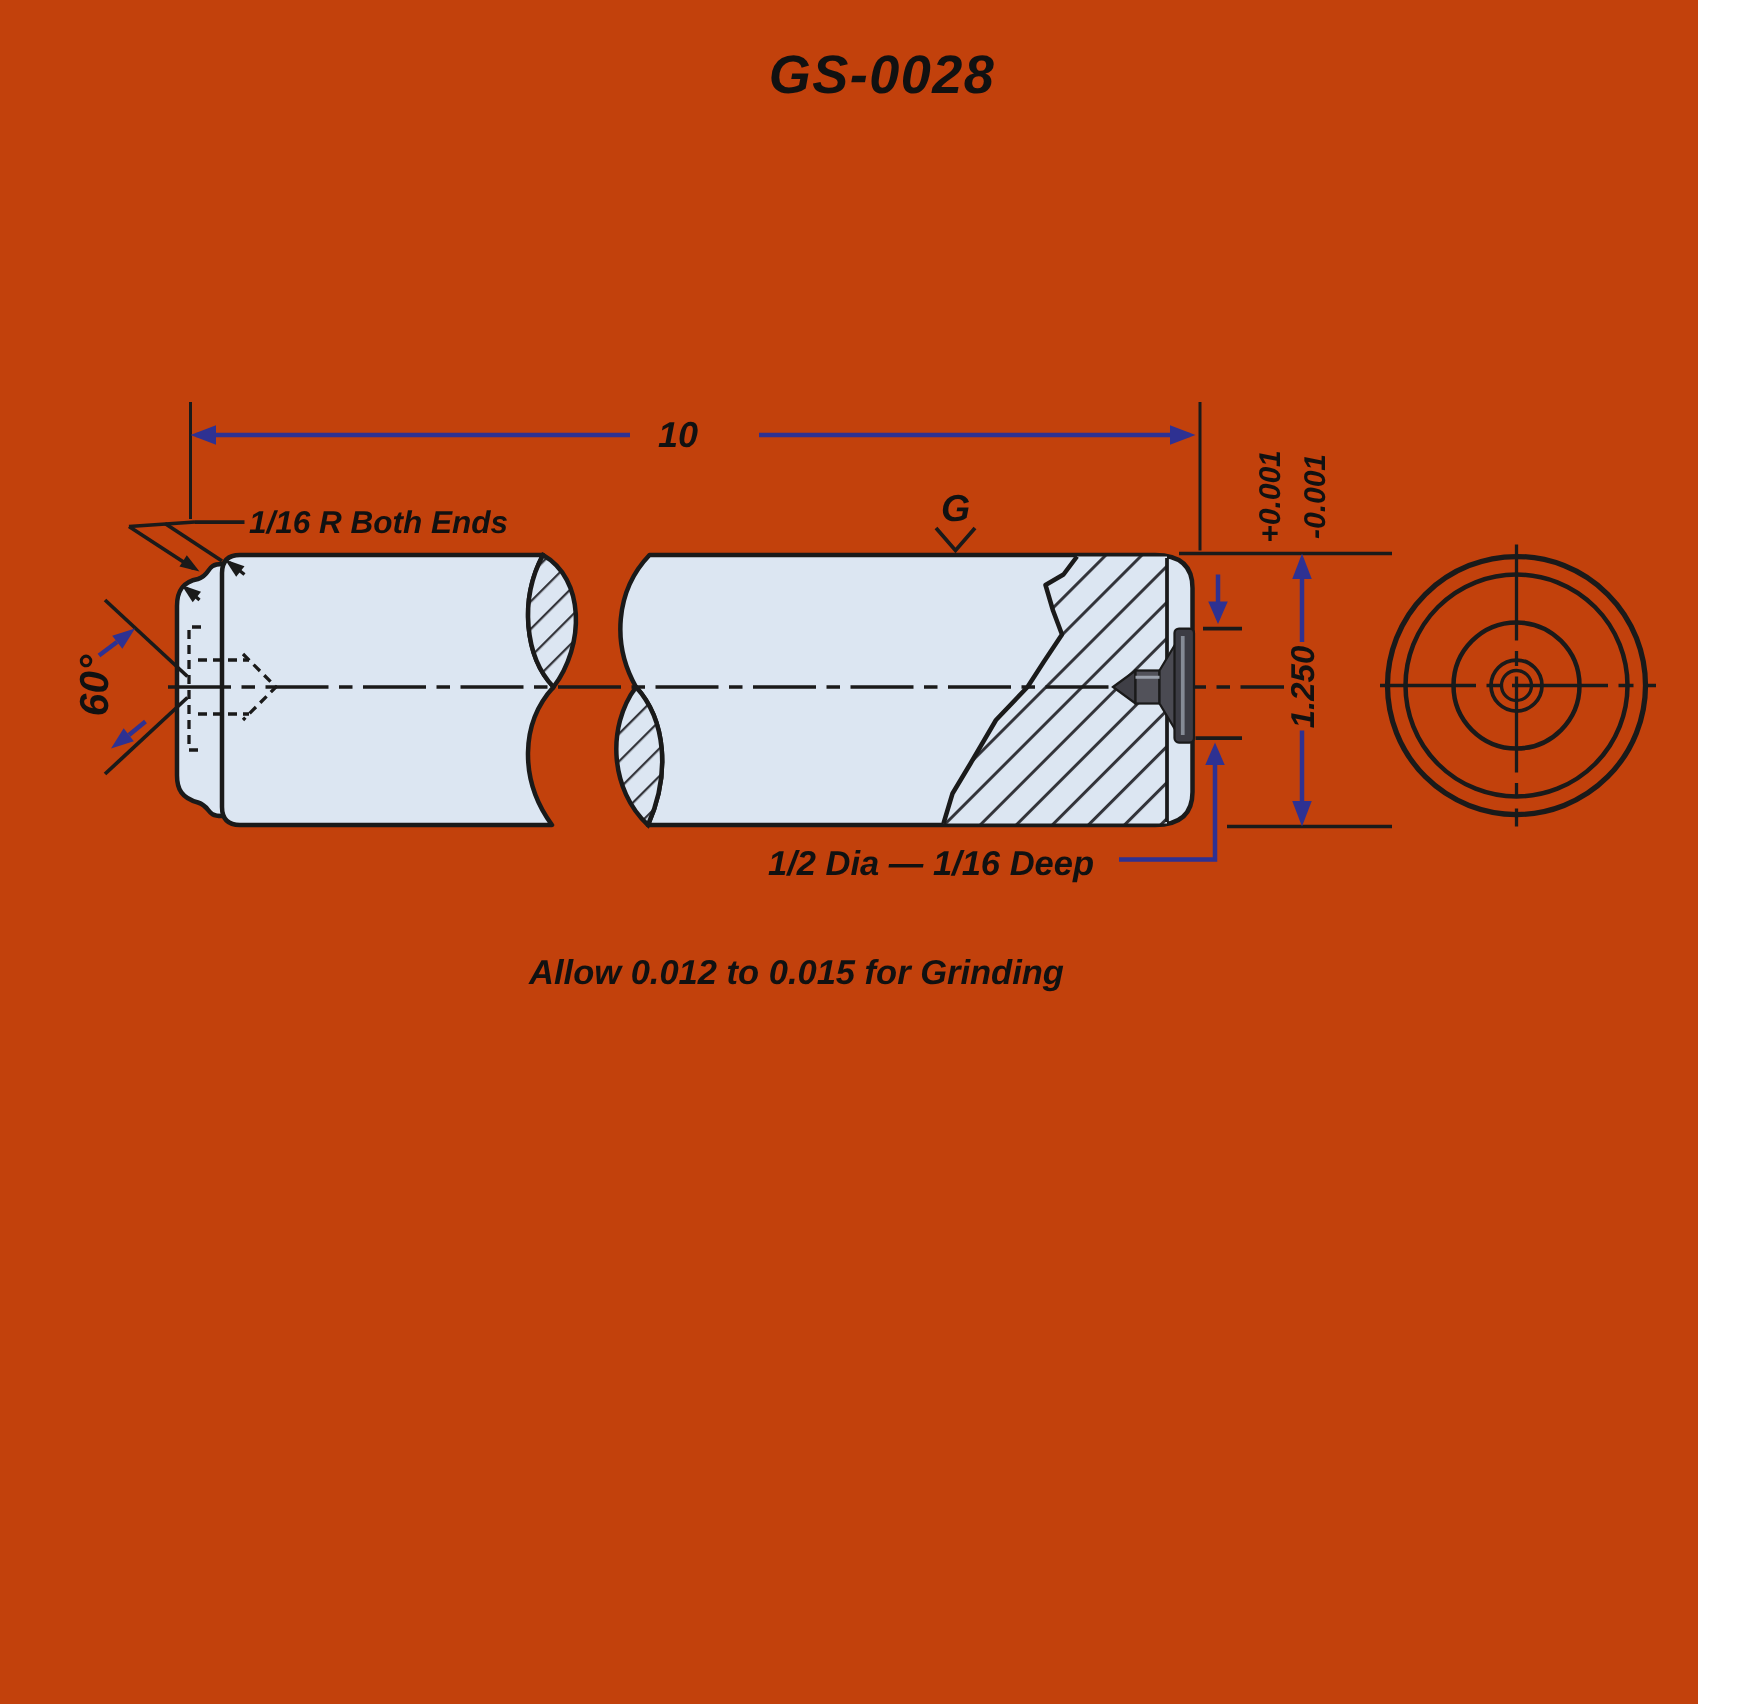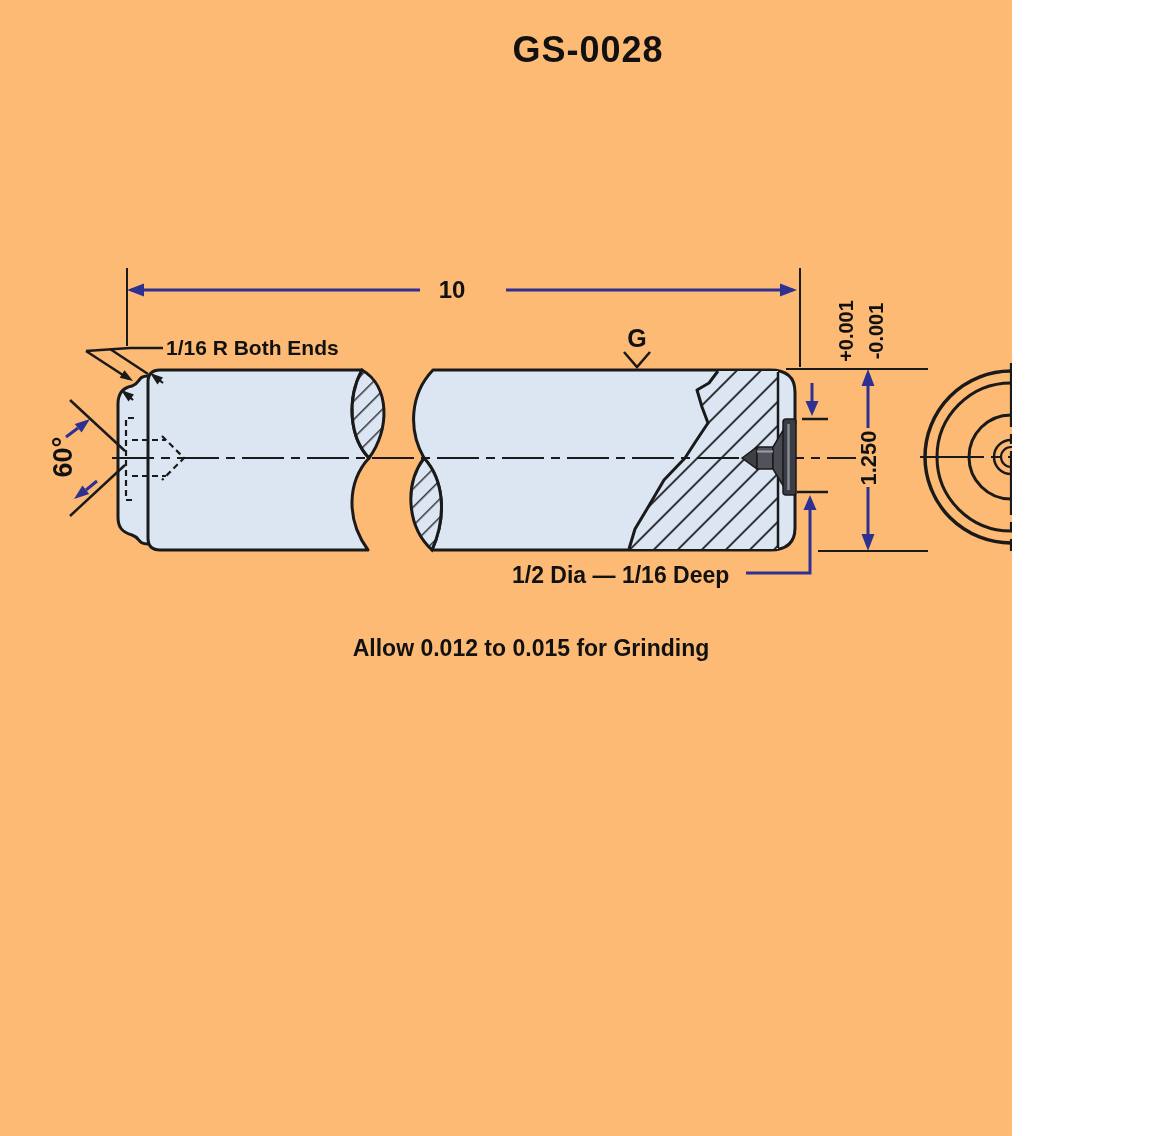--- a/index.html
+++ b/index.html
@@ -1,17 +1,17 @@
 <!DOCTYPE html>
 <html><head>
 <meta charset="utf-8">
 <style>
   html,body{margin:0;padding:0;background:#ffffff;}
-  .page{position:relative;width:1012px;height:1136px;background:#fdba74;overflow:hidden;
-        font-family:"Liberation Sans", sans-serif;}
+  .page{position:relative;width:1132px;height:1136px;background:#c2410c;overflow:hidden;
+        font-family:"Liberation Sans", sans-serif;font-style:italic;}
   svg text{font-family:"Liberation Sans", sans-serif;font-weight:bold;fill:#111;}
 </style>
 </head>
 <body>
 
 <div class="page">
 <svg width="1176" height="1136" viewBox="0 0 1176 1136">
   <defs>
     <pattern id="hatchBig" width="17" height="17" patternUnits="userSpaceOnUse" patternTransform="rotate(-45)">
       <rect width="17" height="17" fill="#dce6f2"></rect>

